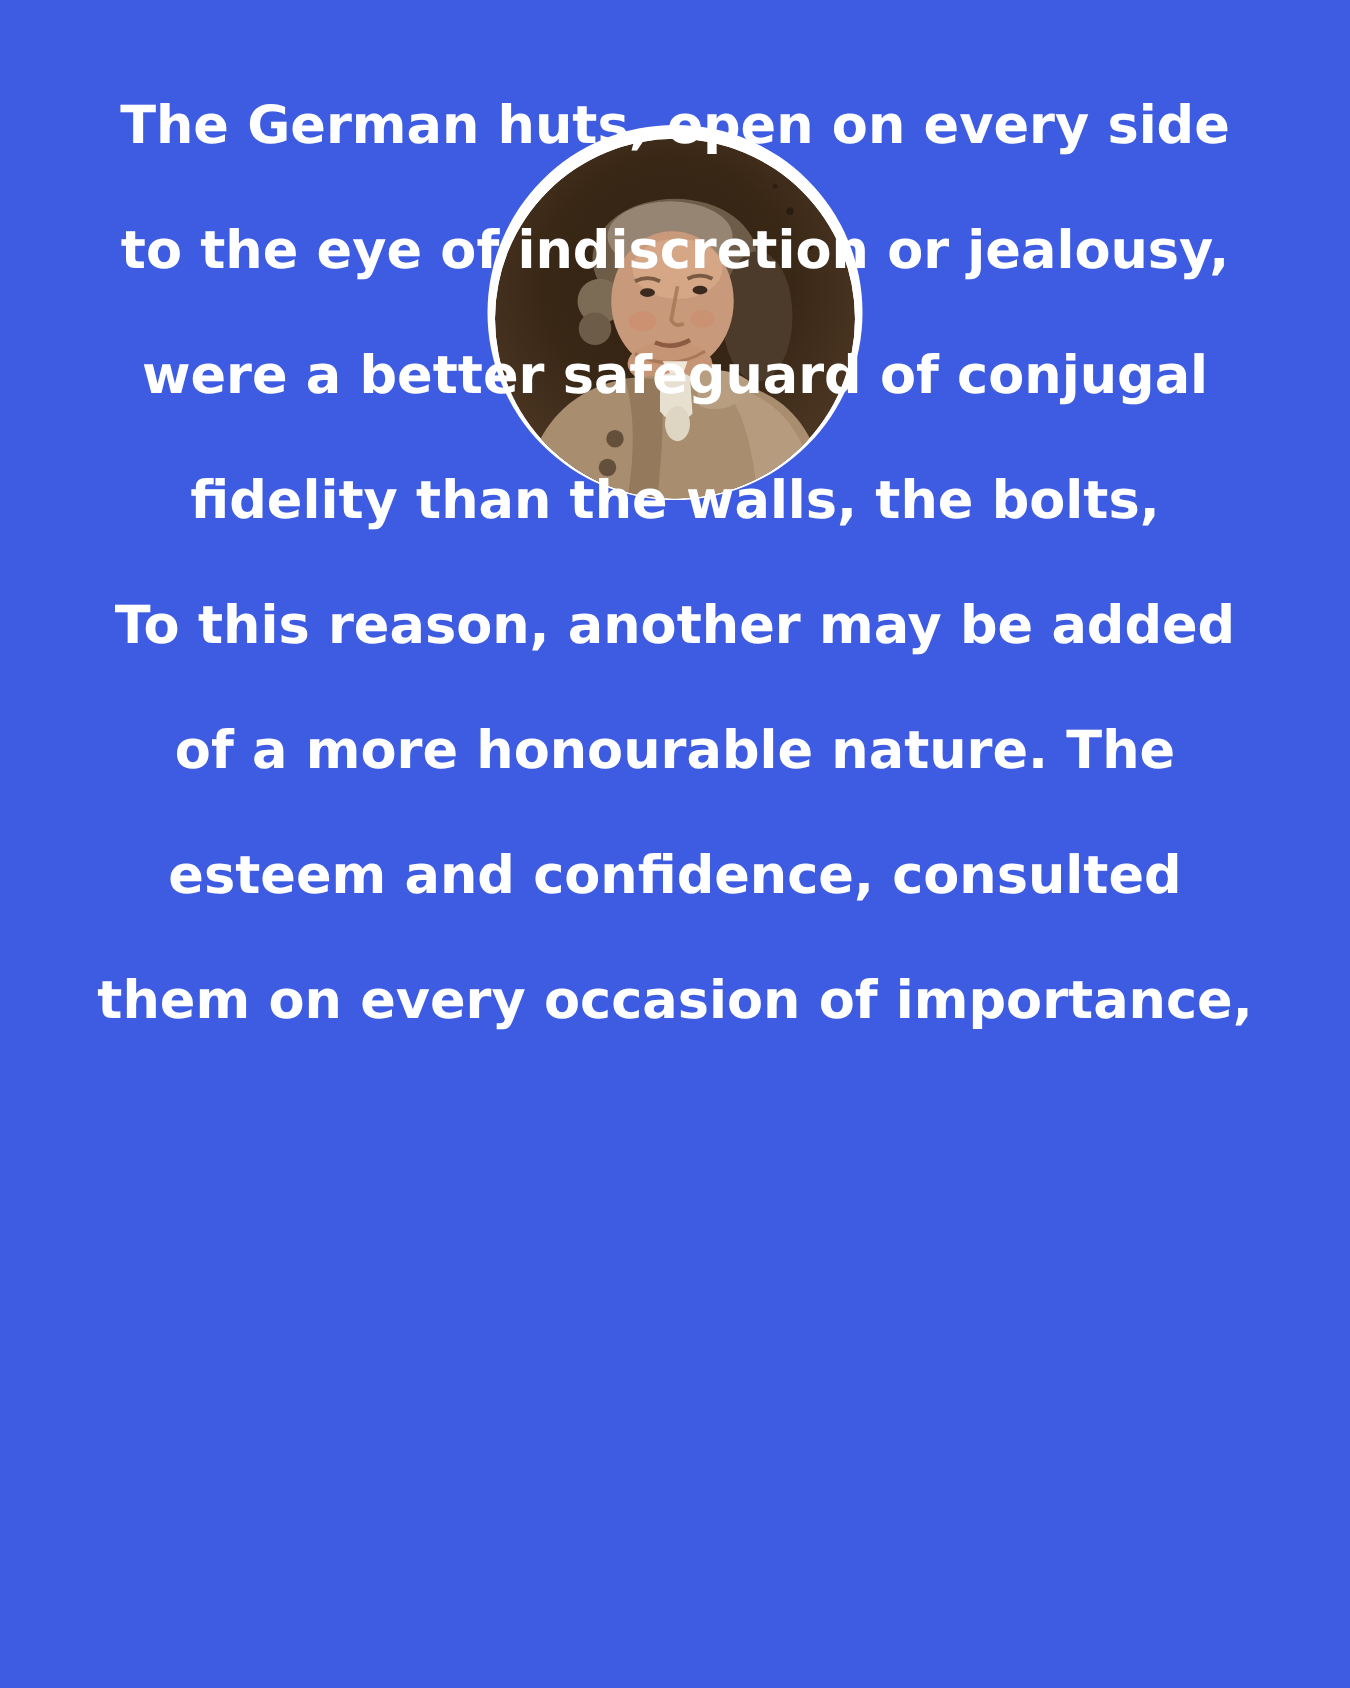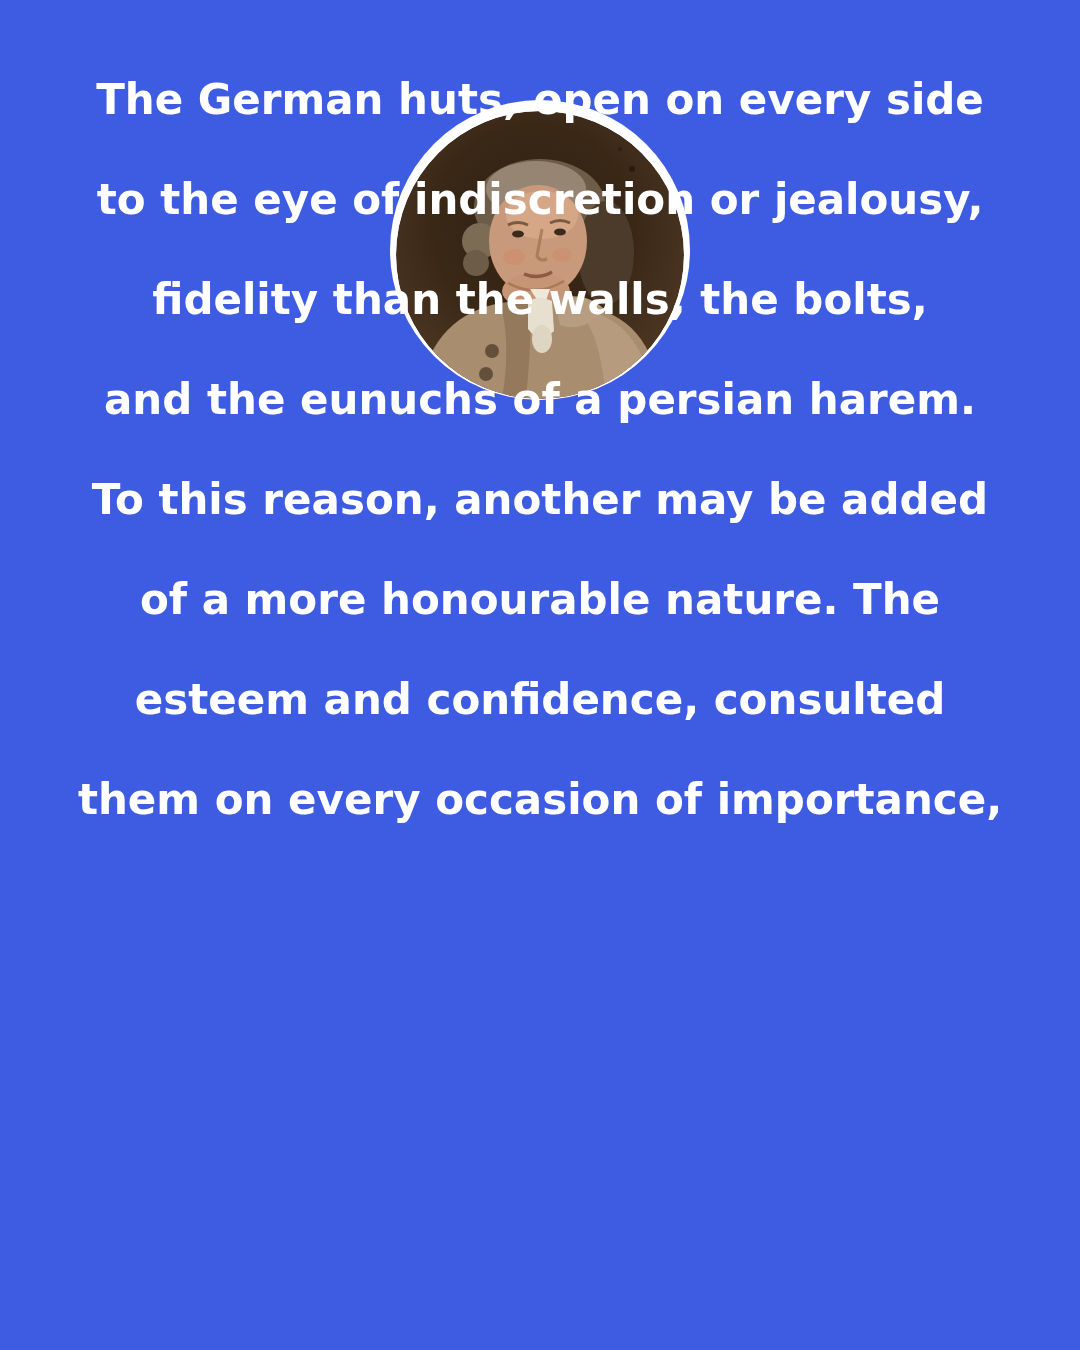--- a/index.html
+++ b/index.html
@@ -122,21 +122,21 @@
           <path d="M 132 190 Q 144 184 156 190 L 158 220 Q 144 234 132 218 Z" fill="#e7dfcf"></path>
           <ellipse cx="146" cy="228" rx="10" ry="14" fill="#ded5c2"></ellipse>
         </g>
       </svg>
     </div>
   </div>
 
   <div class="quote-block">
     <div class="quote-line">The German huts, open on every side</div>
     <div class="quote-line">to the eye of indiscretion or jealousy,</div>
+    <div class="quote-line">were a better safeguard of conjugal</div>
     <div class="quote-line">fidelity than the walls, the bolts,</div>
-    <div class="quote-line">and the eunuchs of a persian harem.</div>
     <div class="quote-line">To this reason, another may be added</div>
     <div class="quote-line">of a more honourable nature. The</div>
     <div class="quote-line">esteem and confidence, consulted</div>
     <div class="quote-line">them on every occasion of importance,</div>
   </div>
 
 </div>
 
 </body></html>

